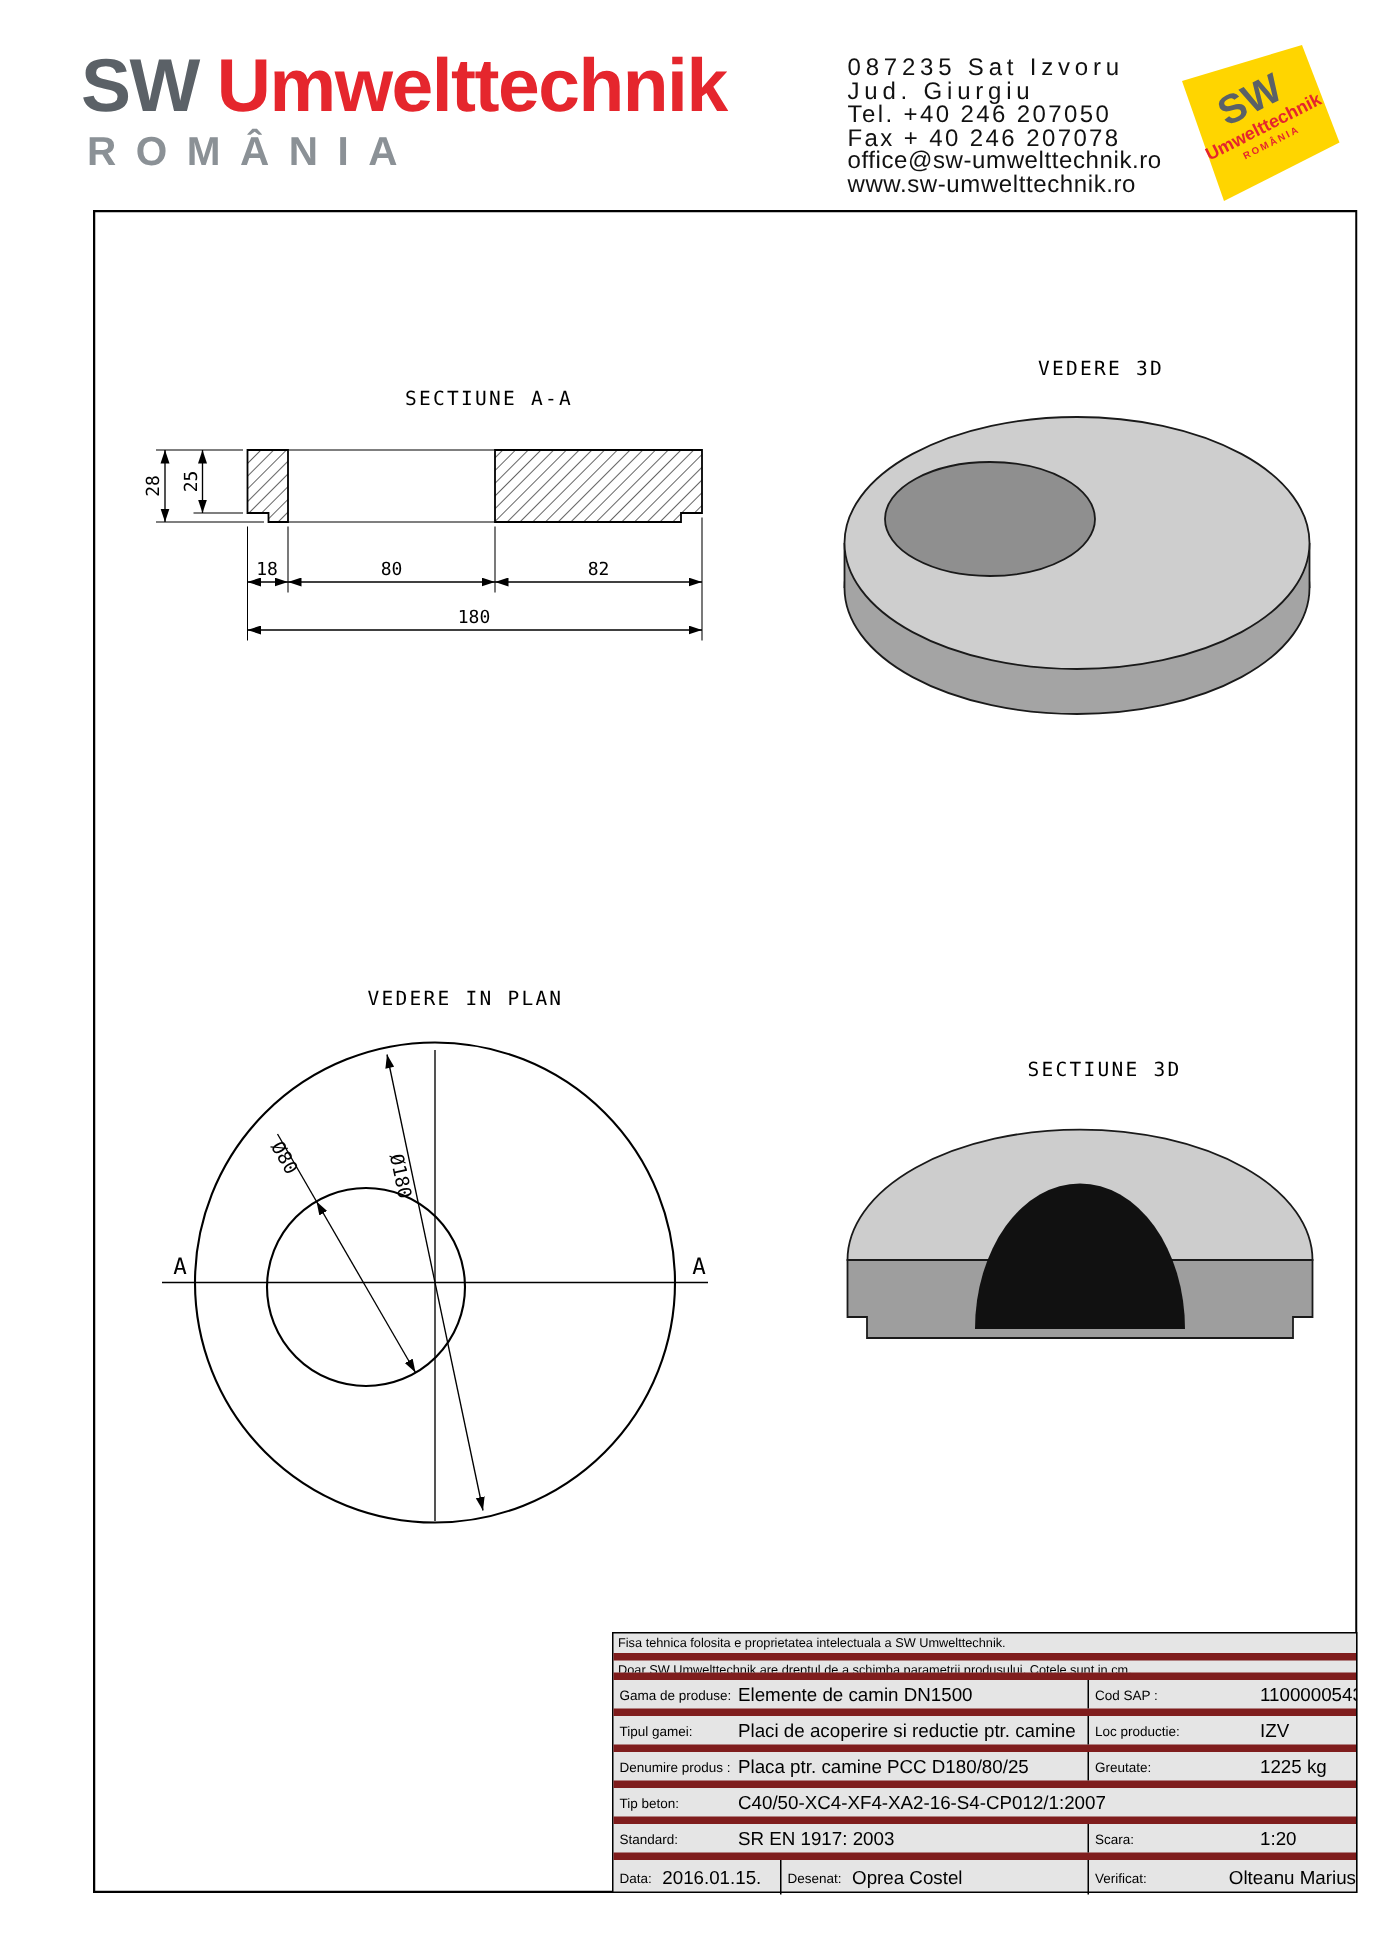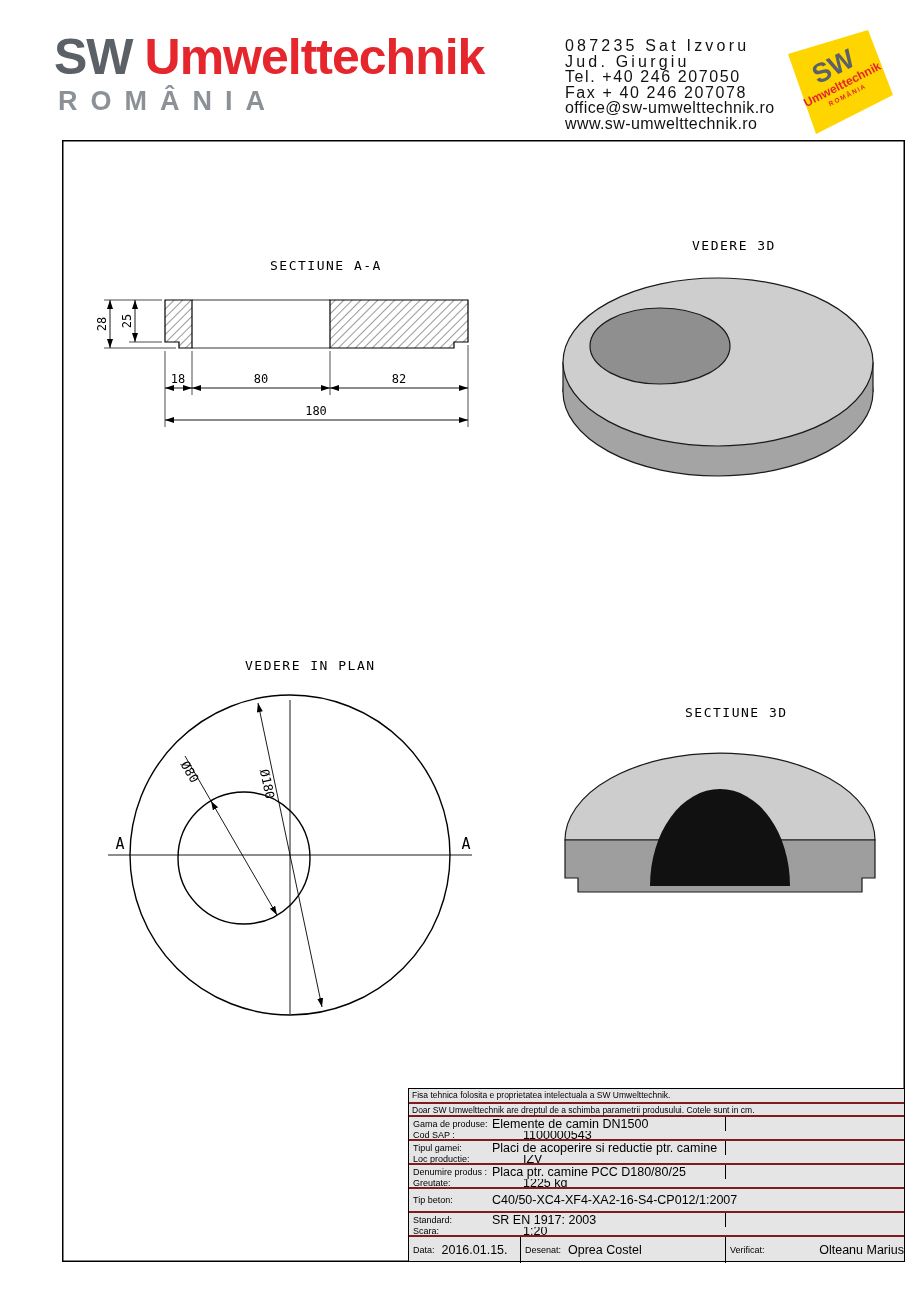--- a/index.html
+++ b/index.html
@@ -20,24 +20,24 @@
   .contact .c3,.contact .c4 { letter-spacing:1.6px; }
   .contact .c5,.contact .c6 { letter-spacing:0.4px; }
   .badge { position:absolute; right:0; top:0; width:112px; height:108px; }
   
   .frame { position:absolute; left:62px; top:140px; width:843px; height:1122px; }
   
   .titleblock {
     position:absolute; left:408px; top:1088px; width:497px; height:174px;
     border:1px solid #000; background:#e5e5e5; font-size:12.5px;
   }
-  .titleblock > div:not(:first-child) { border-top:2px solid #7f1d1d; }
+  .titleblock > div:not(:first-child) { border-top:5px solid #7f1d1d; }
   .tb-note { height:13px; line-height:12px; font-size:8.5px; padding-left:3px; white-space:nowrap; overflow:hidden; }
   .tb-row { display:flex; }
-  .h24 { height:24px;flex-direction:column; }
+  .h24 { height:24px; }
   .h28 { height:28px; }
   .tb-cell { display:flex; align-items:center; padding-left:4px; overflow:hidden; white-space:nowrap; }
   .tb-label { font-size:9px; margin-right:7px; white-space:nowrap; }
   .tb-value { font-size:12.5px; white-space:nowrap; }
   .w-main { width:317px; border-right:1px solid #000; }
   .w-side { flex:1;gap:44px; }
   .w-full { flex:1; }
   .w-main .tb-label, .w-full .tb-label { width:72px; flex:0 0 72px; }
   .w-side .tb-label { width:62px; flex:0 0 62px; margin-right:4px; }
   .w-data { width:112px; border-right:1px solid #000; }

